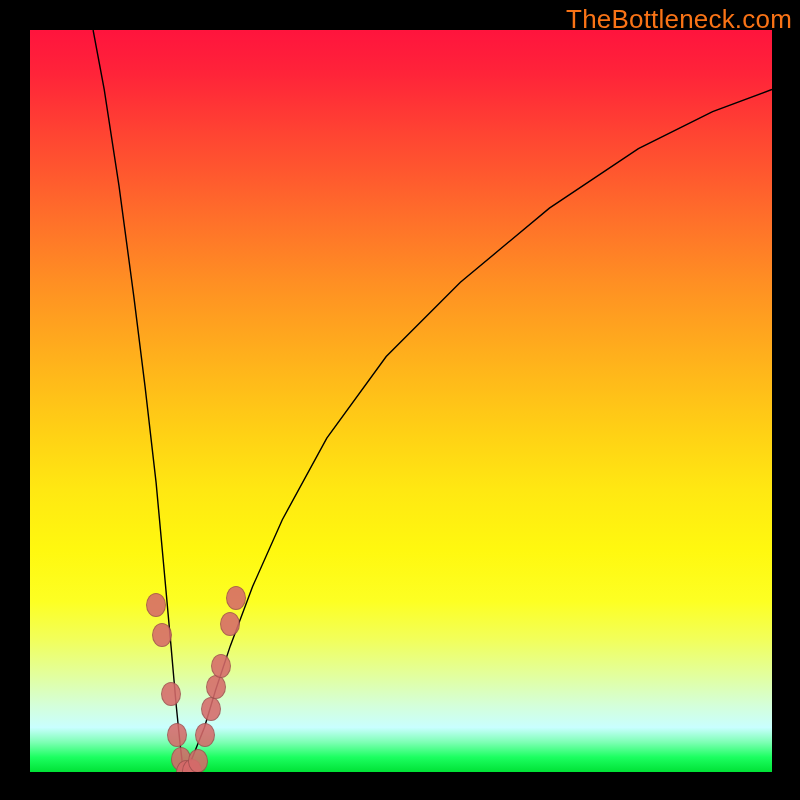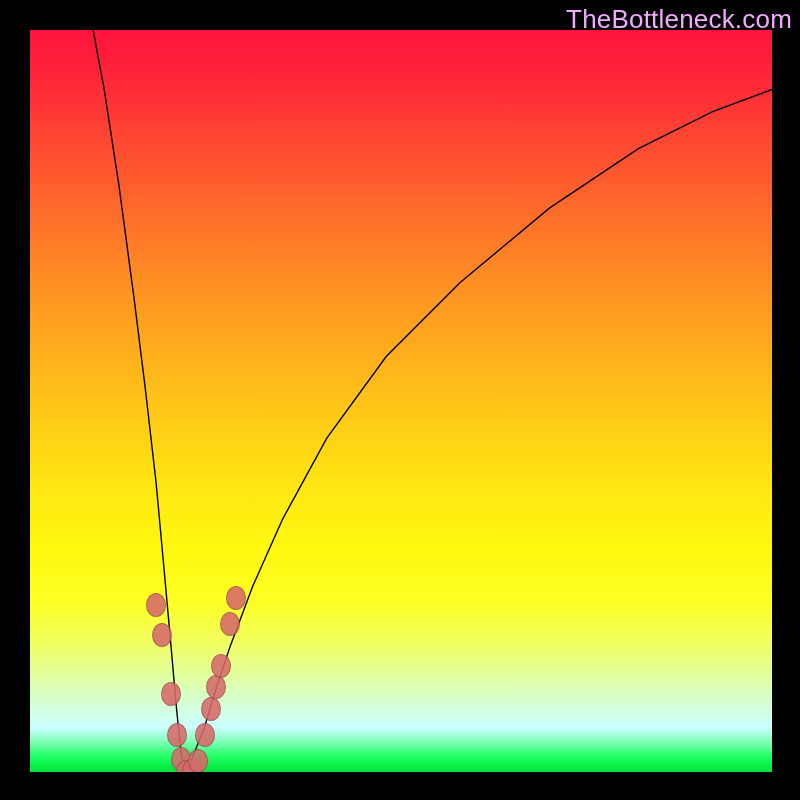--- a/index.html
+++ b/index.html
@@ -22,21 +22,21 @@
 #c9ffff 94%,
 #7dffb4 96%,
 #1cff61 98%,
 #00e236 100%);
 overflow:hidden}
 .curve{position:absolute;left:0;top:0;width:742px;height:742px}
 .curve path{fill:none;stroke:#000;stroke-width:1.4}
 .dot{position:absolute;width:18px;height:22px;border-radius:50%/50%;
 background:#d66a6a;opacity:.88;border:1px solid rgba(0,0,0,.25);
 transform:translate(-50%,-50%)}
-.brand{position:absolute;right:8px;top:4px;color:#f0abfc;
+.brand{position:absolute;right:8px;top:4px;color:#f97316;
 font:26px Arial,Helvetica,sans-serif;letter-spacing:.2px;user-select:none}
 </style>
 </head>
 <body>
 
 <div class="frame">
   <div class="plot">
     <svg class="curve" viewBox="0 0 742 742" preserveAspectRatio="none">
       <path d="M 63.1 0.0 L 74.2 59.4 L 89.0 155.8 L 103.9 267.1 L 115.0 356.2 L 126.1 452.6 L 133.6 534.2 L 141.0 615.9 L 146.2 675.2 L 149.9 712.3 L 152.1 730.9 L 154.3 738.3 L 155.8 742.0"></path>
       <path d="M 155.8 742.0 L 159.5 734.6 L 165.5 719.7 L 174.4 697.5 L 185.5 660.4 L 200.3 615.9 L 222.6 556.5 L 252.3 489.7 L 296.8 408.1 L 356.2 326.5 L 430.4 252.3 L 519.4 178.1 L 608.4 118.7 L 682.6 81.6 L 742.0 59.4"></path>

